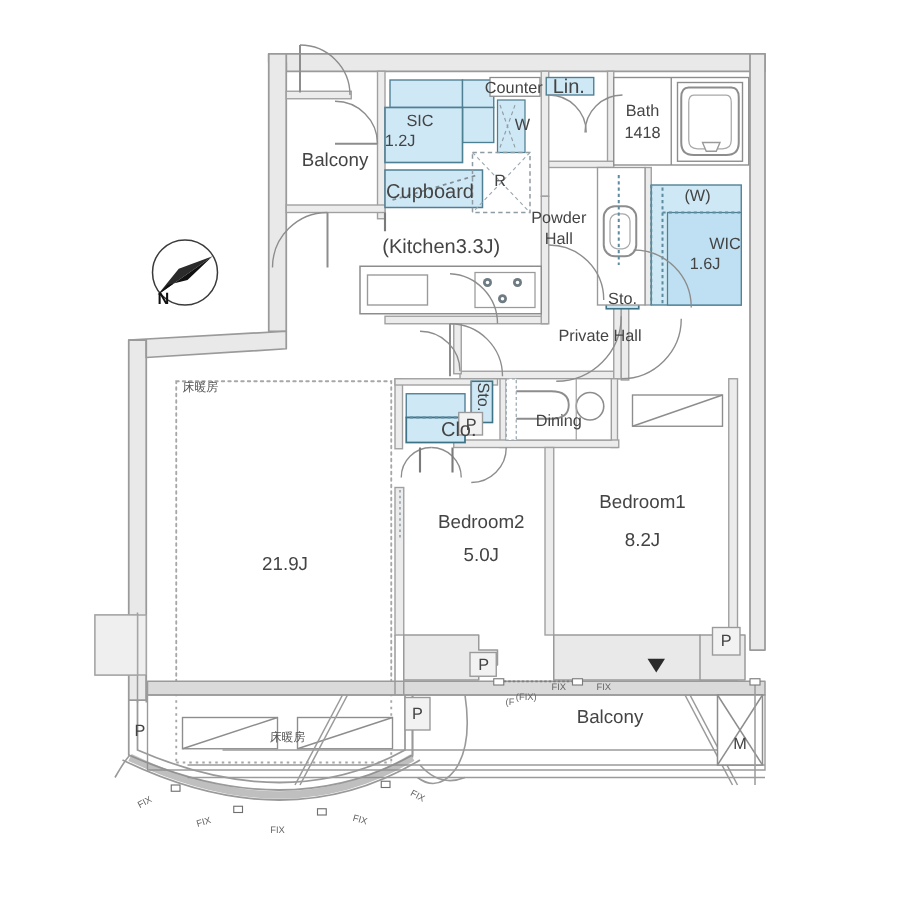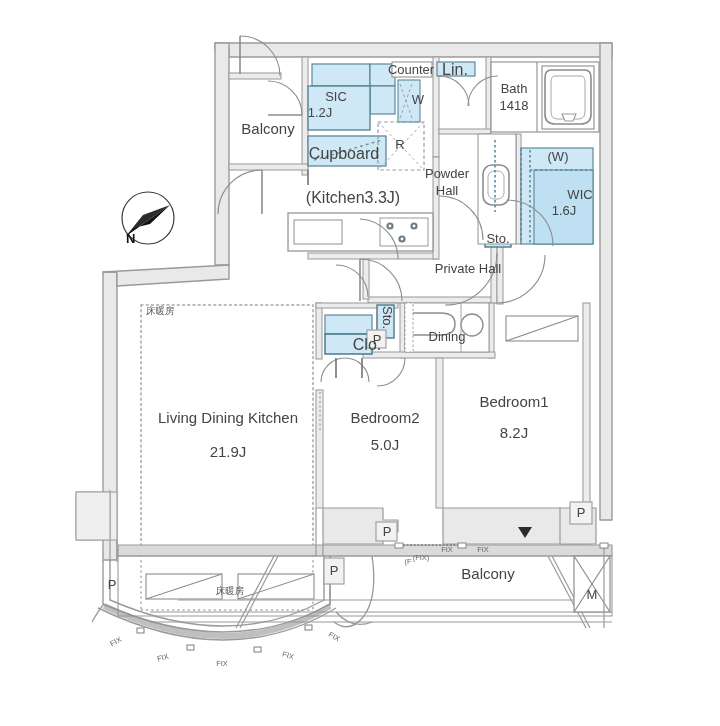--- a/index.html
+++ b/index.html
@@ -319,31 +319,30 @@
     <circle cx="148" cy="218" r="26" fill="#fff" stroke="#3a3a3a" stroke-width="1.2"></circle>
     <path d="M170,205 L126,236 L143,215 Z" fill="#2b2b2b"></path>
     <path d="M170,205 L126,236 L134,228 L150,224 Z" fill="#111"></path>
   </g>
 
   <g fill="#efefef" stroke="#a5a5a5" stroke-width="1.1">
     <rect x="76" y="492" width="34" height="48"></rect>
   </g>
 </svg>
 
-<div class="lbl room ctr" style="left:228px;top:410px">Living Dining Kitchen</div>
 <div class="lbl room ctr" style="left:228px;top:444px">21.9J</div>
 
 <div class="lbl room ctr" style="left:385px;top:410px">Bedroom2</div>
 <div class="lbl room ctr" style="left:385px;top:437px">5.0J</div>
 
 <div class="lbl room ctr" style="left:514px;top:394px">Bedroom1</div>
 <div class="lbl room ctr" style="left:514px;top:425px">8.2J</div>
 
 <div class="lbl room ctr" style="left:268px;top:121px">Balcony</div>
-<div class="lbl mid ctr" style="left:468px;top:262px">Private Hall</div>
+<div class="lbl mid ctr" style="left:480px;top:262px">Private Hall</div>
 <div class="lbl room ctr" style="left:488px;top:566px">Balcony</div>
 
 <div class="lbl mid ctr" style="left:447px;top:167px">Powder</div>
 <div class="lbl mid ctr" style="left:447px;top:184px">Hall</div>
 <div class="lbl mid ctr" style="left:447px;top:330px">Dining</div>
 
 <div class="lbl mid ctr" style="left:336px;top:90px">SIC</div>
 <div class="lbl mid ctr" style="left:320px;top:106px">1.2J</div>
 
 <div class="lbl mid ctr" style="left:580px;top:188px">WIC</div>

